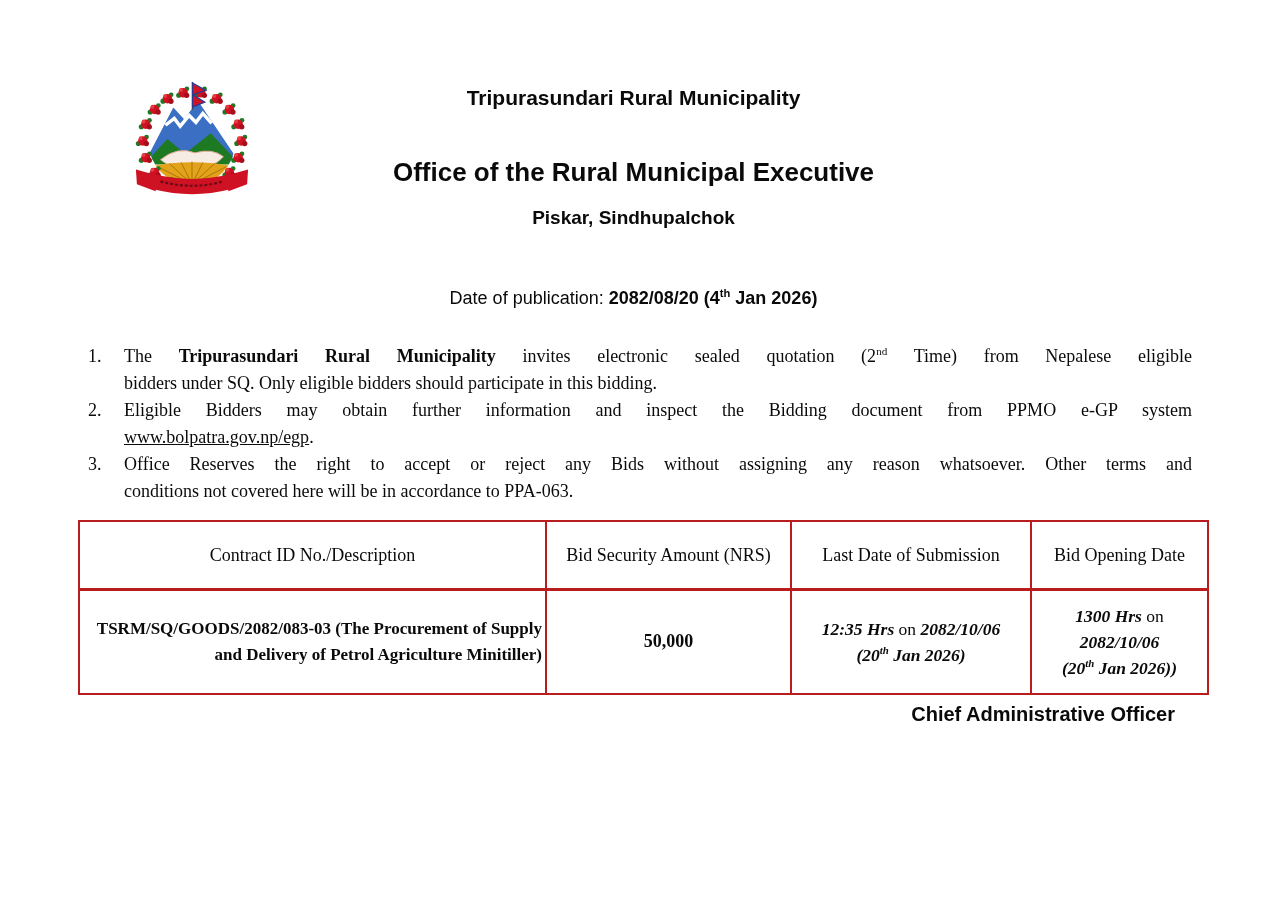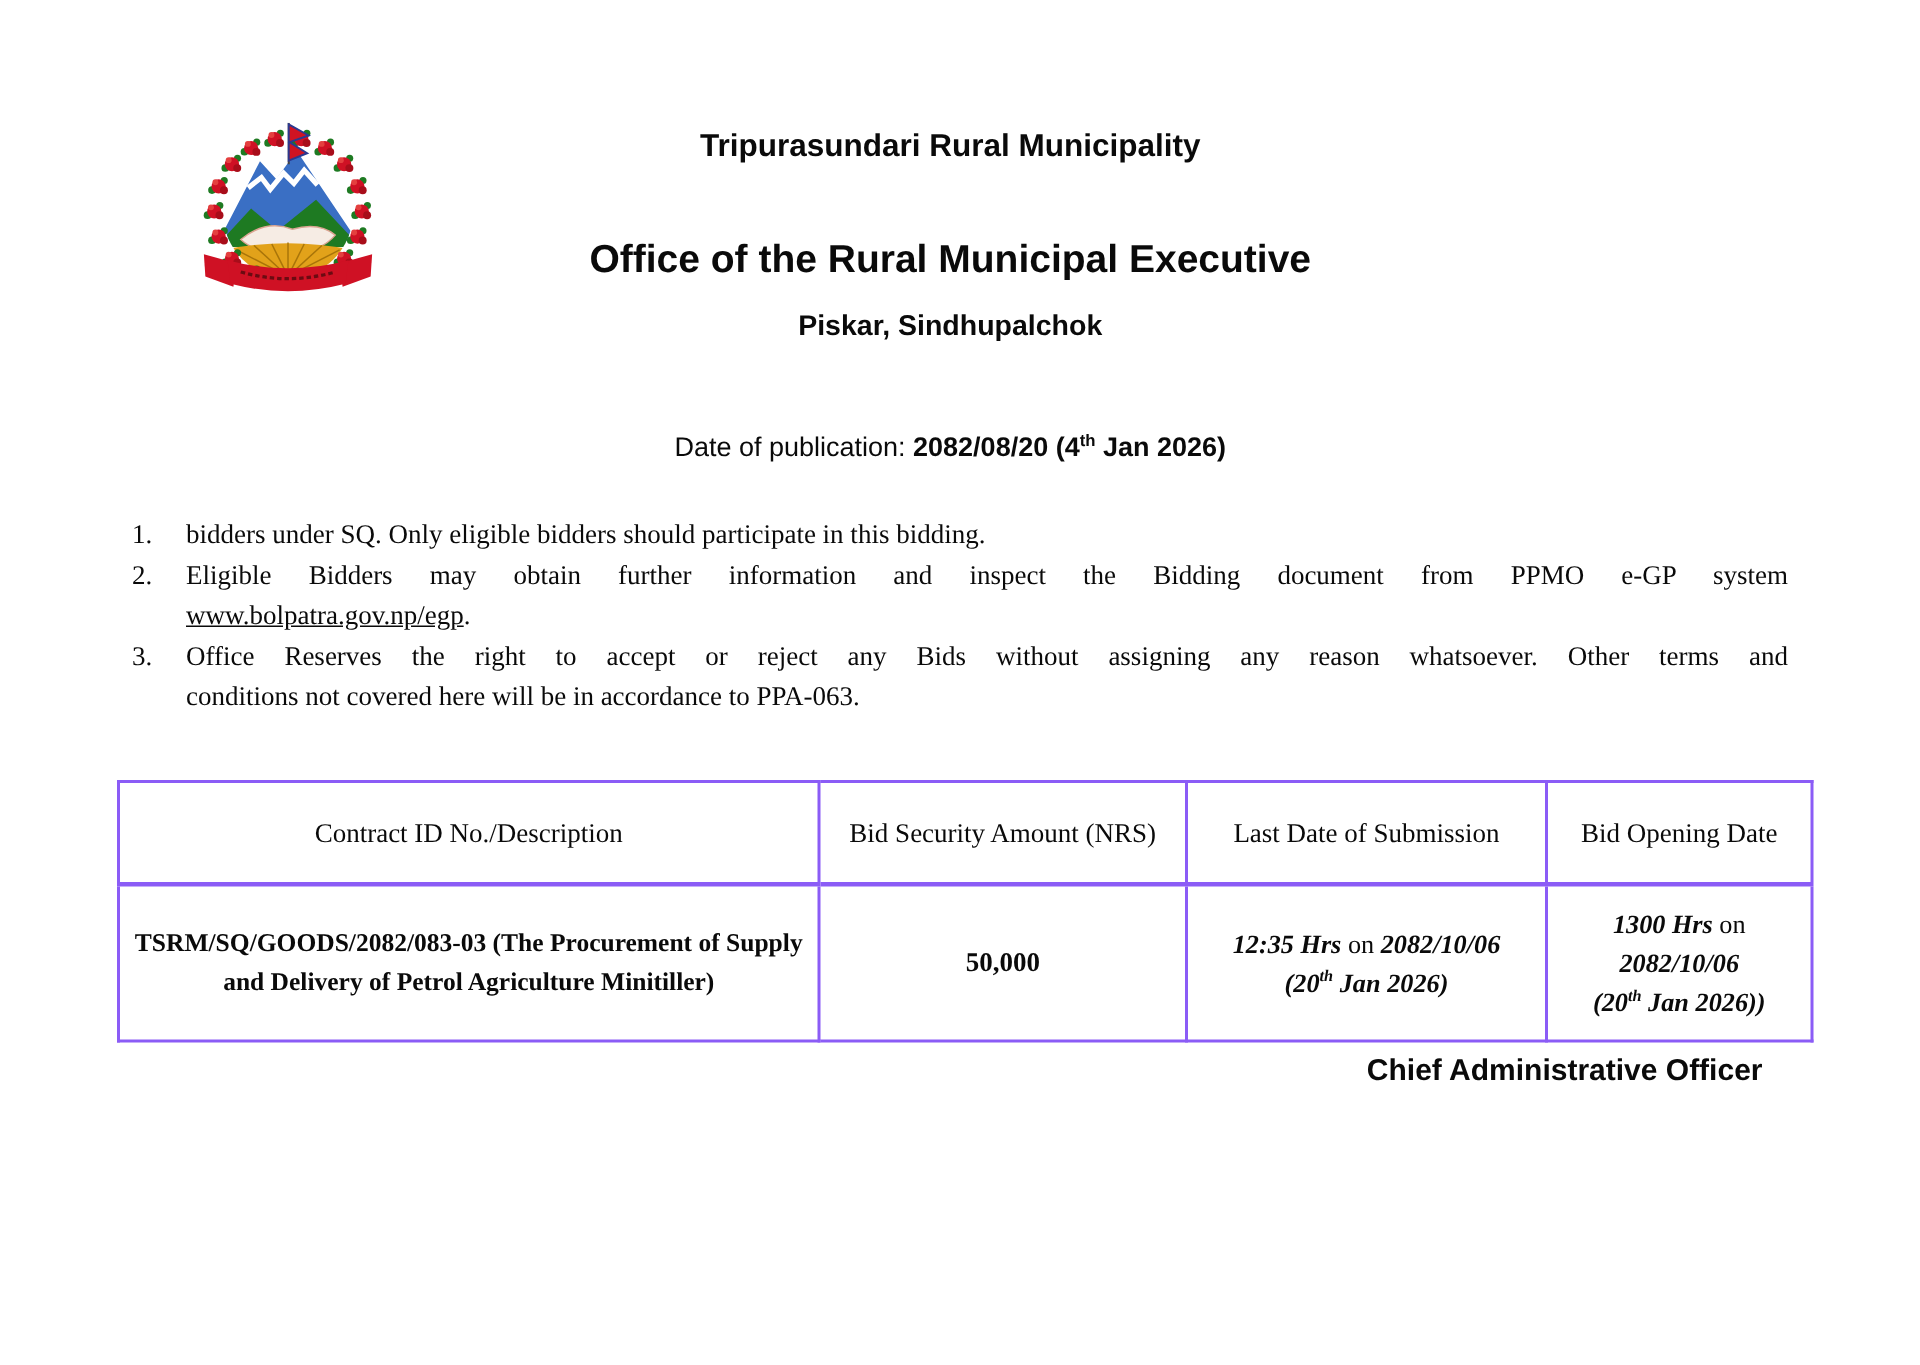--- a/index.html
+++ b/index.html
@@ -28,25 +28,25 @@
   .item{display:flex;}
   .num{flex:none;width:36px;}
   .itembody{flex:1;}
   .jline{text-align:justify;text-align-last:justify;}
   .b{font-weight:bold;}
   .link{text-decoration:underline;color:#0a0a0a;}
   table.bid{
     position:absolute;left:78px;top:520px;width:1129px;
     border-collapse:collapse;table-layout:fixed;
   }
-  table.bid th,table.bid td{border:2px solid #8b5cf6;vertical-align:middle;padding:12px 3px;}
+  table.bid th,table.bid td{border:2px solid #b91c1c;vertical-align:middle;padding:12px 3px;}
   table.bid th{font-weight:normal;font-size:18px;line-height:24px;text-align:center;border-bottom-width:3px;}
   tr.hrow{height:68px;}
   tr.brow{height:82px;}
-  td.c1{font-weight:bold;font-size:17px;line-height:26px;text-align:center;}
+  td.c1{font-weight:bold;font-size:17px;line-height:26px;text-align:right;}
   td.c2{font-weight:bold;font-size:18px;text-align:center;}
   td.c3,td.c4{font-size:17.5px;line-height:26px;text-align:center;}
   .bi{font-weight:bold;font-style:italic;}
   .rg{font-weight:normal;font-style:normal;}
   .signature{position:absolute;top:703px;right:105px;font-size:20px;font-weight:bold;}
 </style>
 </head>
 <body>
 
 <div class="page">
@@ -115,20 +115,21 @@
   <div class="cline sans t2">Office of the Rural Municipal Executive</div>
   <div class="cline sans t3">Piskar, Sindhupalchok</div>
 
 
   <div class="cline sans pubdate"><span>Date of publication: </span><span class="b">2082/08/20 (4</span><sup class="b">th</sup><span class="b"> Jan 2026)</span></div>
 
   <div class="notice">
     <div class="item">
       <div class="num">1.</div>
       <div class="itembody">
+        <div class="jline"><span>The </span><span class="b">Tripurasundari Rural Municipality</span><span> invites electronic sealed quotation (2</span><sup>nd</sup><span> Time) from Nepalese eligible</span></div>
         <div>bidders under SQ. Only eligible bidders should participate in this bidding.</div>
       </div>
     </div>
     <div class="item">
       <div class="num">2.</div>
       <div class="itembody">
         <div class="jline">Eligible Bidders may obtain further information and inspect the Bidding document from PPMO e-GP system</div>
         <div><a class="link" href="#">www.bolpatra.gov.np/egp</a><span>.</span></div>
       </div>
     </div>

